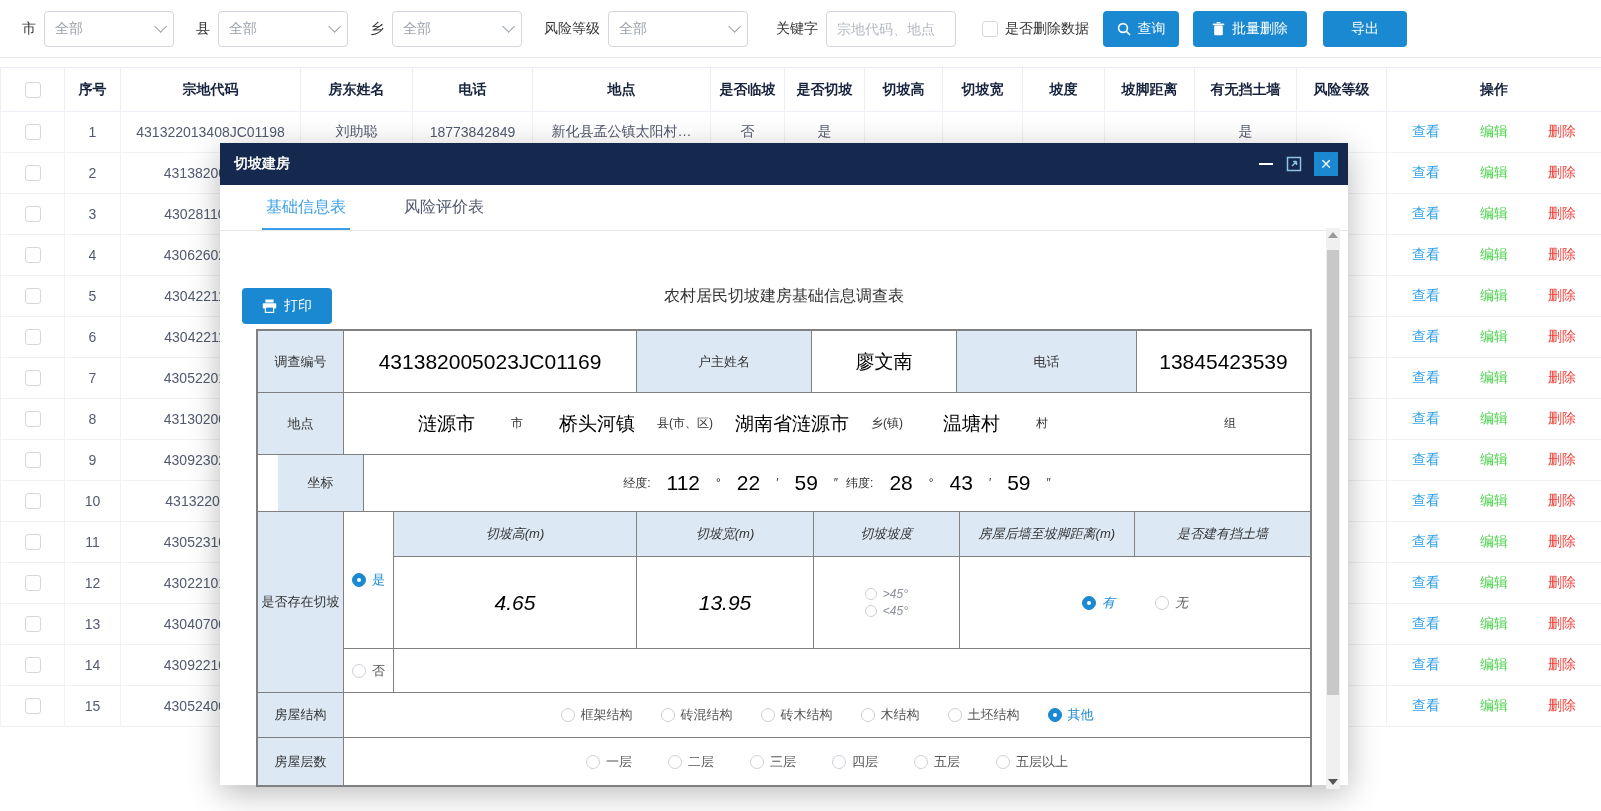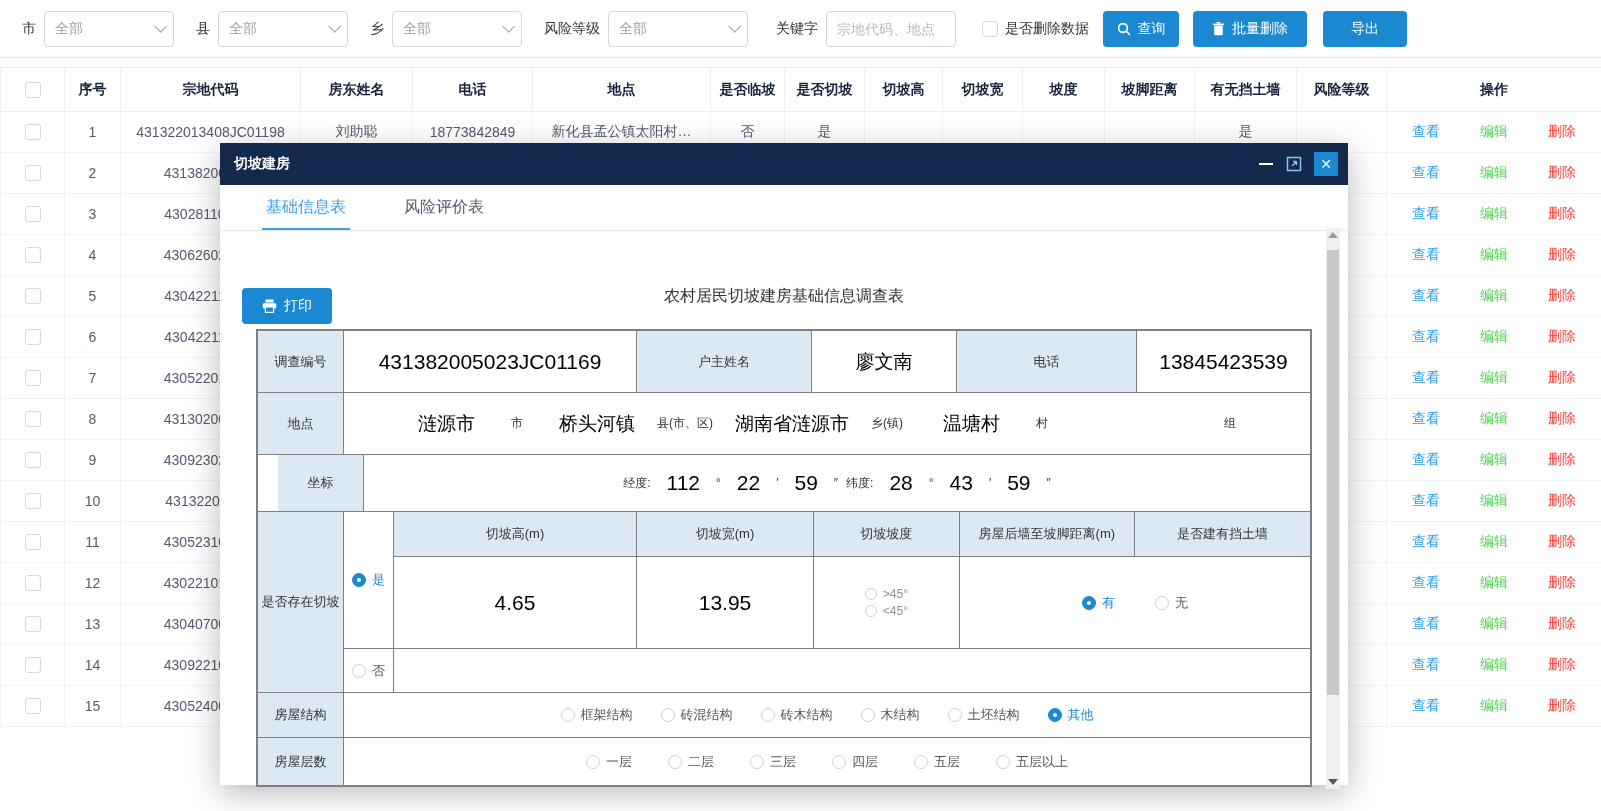--- a/index.html
+++ b/index.html
@@ -60,21 +60,21 @@
   .rowA { height:61px; } .rowB { height:62px; } .rowC { height:57px;padding-left:20px; }
   .rowE { height:45px; } .rowF { height:48px; }
   .loc-line { display:flex; align-items:center; justify-content:center; gap:22px; flex:1; }
   .coord-line { display:flex; align-items:center; justify-content:center; gap:16px; flex:1; }
   .rowD-right { flex:1; display:flex; flex-direction:column; }
   .rowD-block1 { display:flex; flex:1; }
   .radio-col { width:50px; flex:0 0 50px; border-left:1px solid #808080; display:flex; align-items:center; justify-content:center; }
   .subcol { flex:1; display:flex; flex-direction:column; }
   .sub-hrow { height:44px; display:flex; }
   .sub-vrow { height:92px; display:flex; border-top:1px solid #808080; }
-  .sub-c { flex:0 0 auto; border-left:1px solid #808080; display:flex; align-items:center; justify-content:center; }
+  .sub-c { flex:0 0 auto; border-left:1px solid #808080; display:flex; align-items:center; justify-content:center;font-style:italic; }
   .sub-c:first-child { border-left:1px solid #808080; }
   .sc1 { width:26.5%; } .sc2 { width:19.3%; } .sc3 { width:15.9%; } .sc4 { width:19.1%; } .sc5 { flex:1; }
   .sub-h { background:#dce8f4; font-size:13px; color:#333; }
   .rowD-block2 { height:44px; display:flex; border-top:1px solid #808080; }
   .empty-cell { flex:1; border-left:1px solid #808080; }
 
   
   .radio-item { display:inline-flex; align-items:center; gap:6px; cursor:pointer; font-size:13px; color:#555; }
   .rdot { width:14px; height:14px; border-radius:50%; border:1px solid #ccd0d7; background:#fff; flex:0 0 auto; position:relative; }
   .radio-item.selected .rdot { background:#1a89d2; border-color:#1a89d2; }

